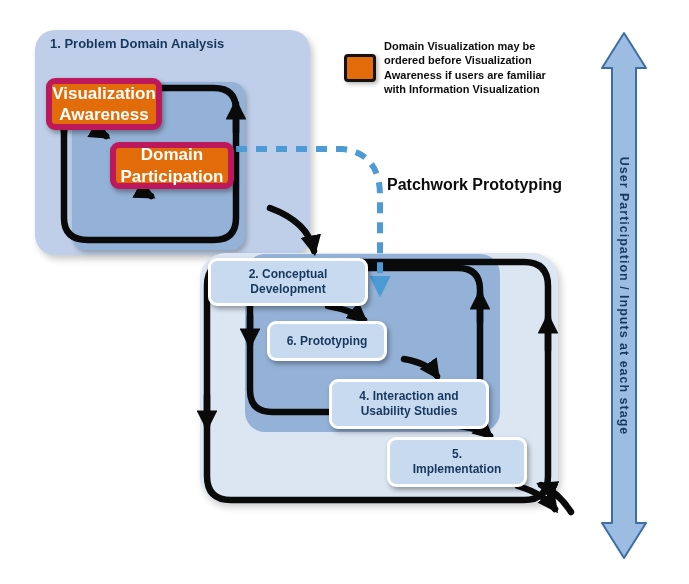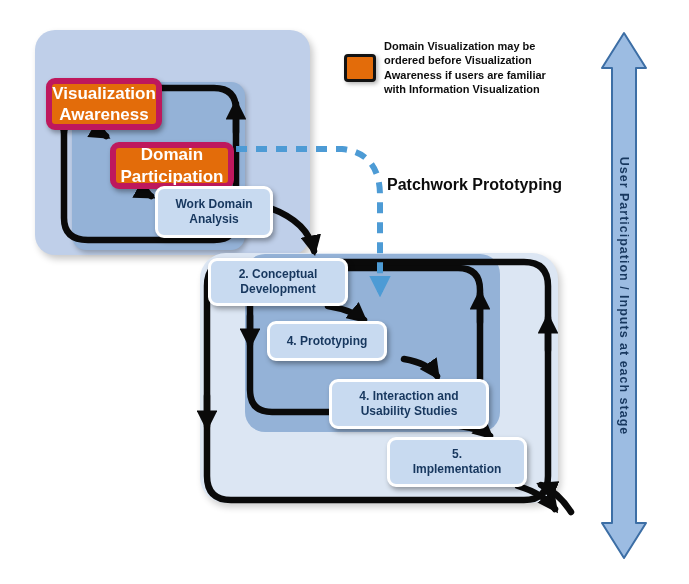--- a/index.html
+++ b/index.html
@@ -19,21 +19,21 @@
     position: absolute; display: flex; align-items: center; justify-content: center;
     text-align: center; font-weight: bold; white-space: pre-line; line-height: 1.25;
     border-radius: 9px; box-shadow: 2px 3px 5px rgba(0,0,0,.35); z-index: 3;
   }
   .orange  { background: var(--orange); border: 6px solid #be185d; color: #ffffff; font-size: 17px; margin-top: 18px; }
   .bluebox { background: var(--box-fill); border: 3px solid #ffffff; color: var(--text-navy); font-size: 12px; }
 
   #b-va  { left: 46px;  top: 60px;  width: 116px; height: 52px; }
   #b-dv  { left: 110px; top: 124px; width: 124px; height: 47px; }
   #b-wda { left: 155px; top: 186px; width: 118px; height: 52px; }
-  #b-2   { left: 208px; top: 258px; width: 140px; height: 48px; }
+  #b-2   { left: 208px; top: 258px; width: 160px; height: 48px; }
   #b-3   { left: 267px; top: 321px; width: 120px; height: 40px; }
   #b-4   { left: 329px; top: 379px; width: 160px; height: 50px; }
   #b-5   { left: 387px; top: 437px; width: 140px; height: 50px; }
   #b-6   { left: 449px; top: 511px; width: 138px; height: 40px; }
 
   .title1 { left: 50px; top: 36px; font-size: 13px; font-weight: bold; color: var(--text-navy); z-index: 4; }
   .legend-swatch { left: 344px; top: 54px; width: 32px; height: 28px; background: var(--orange);
                    border: 3px solid #121212; border-radius: 4px; box-shadow: 2px 2px 4px rgba(0,0,0,.3); z-index: 4; }
   .legend-note { left: 384px; top: 39px; width: 232px; font-size: 11px; font-weight: bold; color: #0d0d0d;
                  line-height: 1.3; white-space: pre-line; z-index: 4; }
@@ -95,38 +95,37 @@
       <path d="M 460 426 Q 482 429 490 436" marker-end="url(#ah)"></path>
       <path d="M 518 486 Q 544 494 555 509" marker-end="url(#ah)"></path>
       <path d="M 571 512 Q 558 492 541 485" marker-end="url(#ah)"></path>
     </g>
 
     <g>
       <path d="M 236 149 H 342 Q 380 153 380 196 V 292" style="stroke: var(--dashed-arrow-blue);" stroke-width="6" fill="none" stroke-dasharray="11 9" stroke-linecap="butt" marker-end="url(#ahb)"></path>
     </g>
   </svg>
 
+  <div class="abs title1">1. Problem Domain Analysis</div>
   <div id="b-va" class="box orange">Visualization
 Awareness</div>
   <div id="b-dv" class="box orange">Domain
 Participation</div>
-  <div id="b-wda" class="box bluebox">Work Domain
-Analysis</div>
 
   <div class="abs legend-swatch"></div>
   <div class="abs legend-note">Domain Visualization may be
 ordered before Visualization
 Awareness if users are familiar
 with Information Visualization</div>
 
   <div class="abs patchwork">Patchwork Prototyping</div>
 
   <div id="b-2" class="box bluebox">2. Conceptual
 Development</div>
-  <div id="b-3" class="box bluebox">4. Prototyping</div>
+  <div id="b-3" class="box bluebox">6. Prototyping</div>
   <div id="b-4" class="box bluebox">4. Interaction and
 Usability Studies</div>
   <div id="b-5" class="box bluebox">5.
 Implementation</div>
 
   <div class="abs side-label">User Participation / Inputs at each stage</div>
 
 </div>
 
 </body></html>

